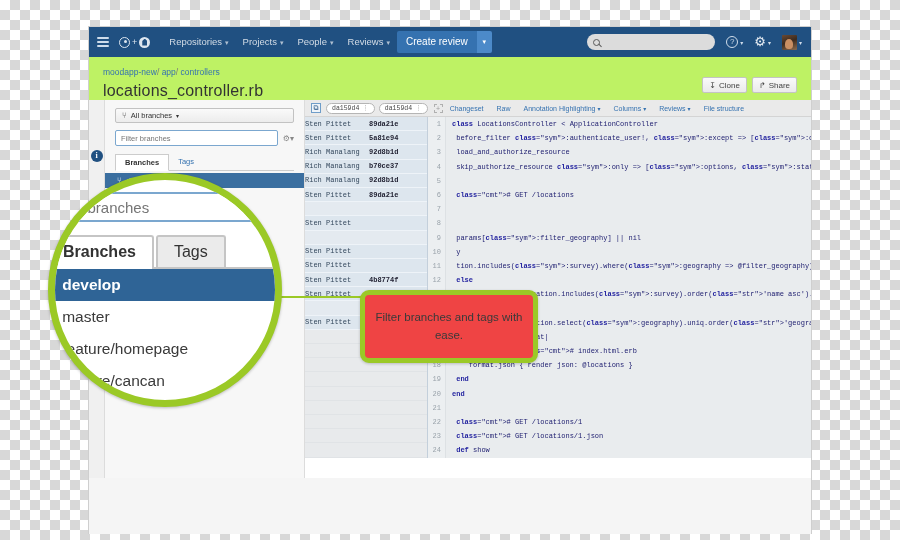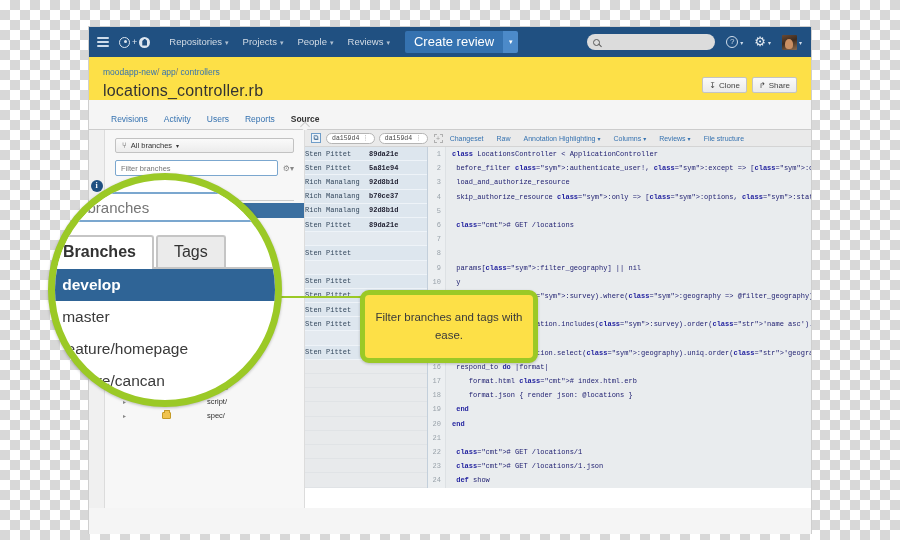--- a/index.html
+++ b/index.html
@@ -47,21 +47,21 @@
     content:""; position:absolute; left:3px; top:2px; width:5px;height:7px;
     background:#205081; clip-path:polygon(50% 0,100% 35%,100% 100%,0 100%,0 35%);
   }
   .navitem{
     padding:0 7px; height:30px; line-height:30px; color:#d3dce6;
     font-size:9.5px; cursor:pointer; white-space:nowrap;
   }
   .navitem .car{ font-size:7px; margin-left:3px; opacity:.8;}
   .createreview{
     background:#3572b0; height:22px; line-height:22px; padding:0 9px;
-    font-size:13px; color:#fff; margin-left:8px; cursor:pointer;
+    font-size:10px; color:#fff; margin-left:0; cursor:pointer;
     border-radius:2px 0 0 2px;
   }
   .createreview-arrow{
     background:#4c8ac9; height:22px; line-height:22px; width:15px; text-align:center;
     font-size:7px; color:#fff; cursor:pointer; border-radius:0 2px 2px 0;
   }
   .nav-right{ position:absolute; right:9px; top:0; height:30px; display:flex; align-items:center; }
   .searchbox{
     width:128px; height:16px; background:#dcdcdc; border-radius:9px;
     display:flex; align-items:center; padding:0 6px; cursor:text;
@@ -79,21 +79,21 @@
     width:15px;height:15px;margin-left:11px;border-radius:1px;cursor:pointer;
     background:linear-gradient(160deg,#6b4a34 0%,#3b2a1e 45%,#8a6b4f 100%);
     position:relative; overflow:hidden;
   }
   .avatar:after{
     content:""; position:absolute; left:3px; top:4px; width:8px;height:10px;
     border-radius:50% 50% 40% 40%; background:#c98f63;
   }
 
   
-  .header{ background:#fde047; padding:10px 14px 0 14px; position:relative; }
+  .header{ background:#bef264; padding:10px 14px 0 14px; position:relative; }
   .crumbs{ font-size:8.5px; color:#3572b0; }
   .crumbs .sep{ color:#777; }
   .crumbs span{ cursor:pointer; }
   .filetitle{ font-size:16px; color:#333; margin-top:5px; font-weight:400; letter-spacing:.2px;}
   .hdr-btns{ position:absolute; right:14px; top:20px; display:flex; }
   .hbtn{
     height:16px; font-size:8px; color:#444; background:linear-gradient(#fafafa,#eaeaea);
     border:1px solid #c4c4c4; padding:0 6px; display:flex; align-items:center;
     cursor:pointer; margin-left:5px; border-radius:2px;
   }
@@ -213,21 +213,21 @@
   .m-tab.active{ background:#fff; font-weight:bold; margin-bottom:-2px; padding-bottom:8px;}
   .m-list{ margin-top:0; }
   .m-li{ display:flex; align-items:center; font-size:15.5px; color:#3a3a3a; padding:6px 0 6px 18px; cursor:pointer;}
   .m-li .bi{ font-size:17px; margin-right:9px; color:#222;}
   .m-li.sel{ background:#2f6496; color:#fff; font-weight:bold;}
   .m-li.sel .bi{ color:#fff;}
 
   
   .callout{
     position:absolute; left:360px; top:290px; width:178px; height:73px;
-    background:#fde047; border:5px solid #9bc926; border-radius:9px; z-index:45;
+    background:#ef4444; border:5px solid #9bc926; border-radius:9px; z-index:45;
     display:flex; align-items:center; justify-content:center; text-align:center;
     font-size:11.5px; color:#3a3a3a; line-height:1.55; padding:0 10px;
     box-shadow:0 1px 3px rgba(0,0,0,.2);
   }
   .leader{
     position:absolute; left:276px; top:296px; width:92px; height:2px; background:#9bc926; z-index:38;
   }
 </style>
 </head>
 <body>
@@ -287,27 +287,20 @@
           <span class="gl">↧</span>
           <span>Clone</span>
         </div>
         <div class="hbtn">
           <span class="gl">↱</span>
           <span>Share</span>
         </div>
       </div>
     </div>
 
-    <div class="tabs">
-      <div class="tab">Revisions</div>
-      <div class="tab">Activity</div>
-      <div class="tab">Users</div>
-      <div class="tab">Reports</div>
-      <div class="tab active">Source</div>
-    </div>
 
     <div class="body">
 
       <div class="railcol">
         <div class="railicon info-ic">i</div>
         <div class="railicon panel-ic">▤</div>
       </div>
 
       <div class="leftcol">
         <div class="branchbtn">

